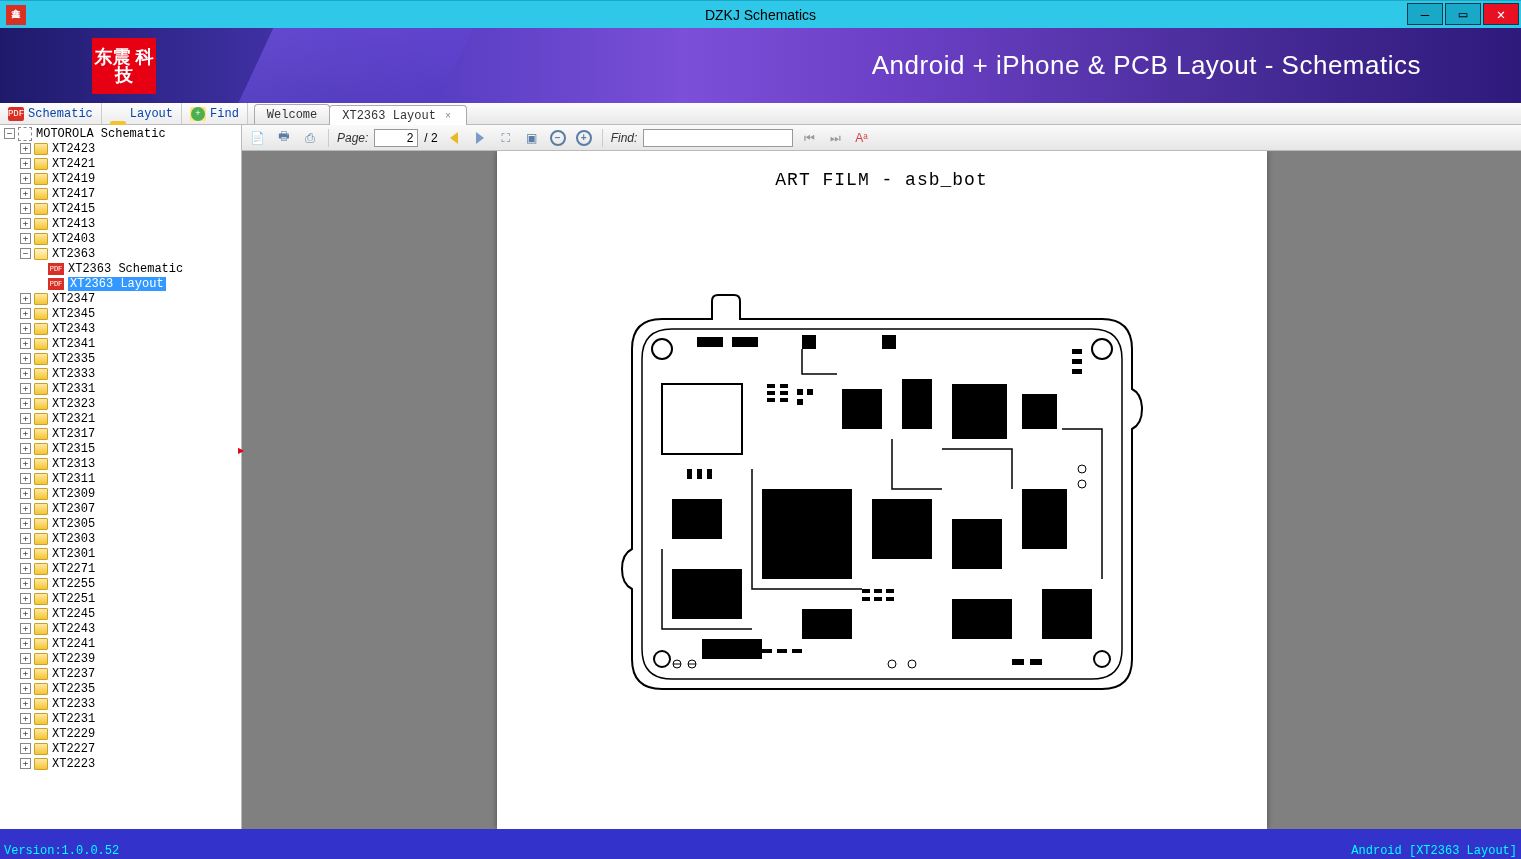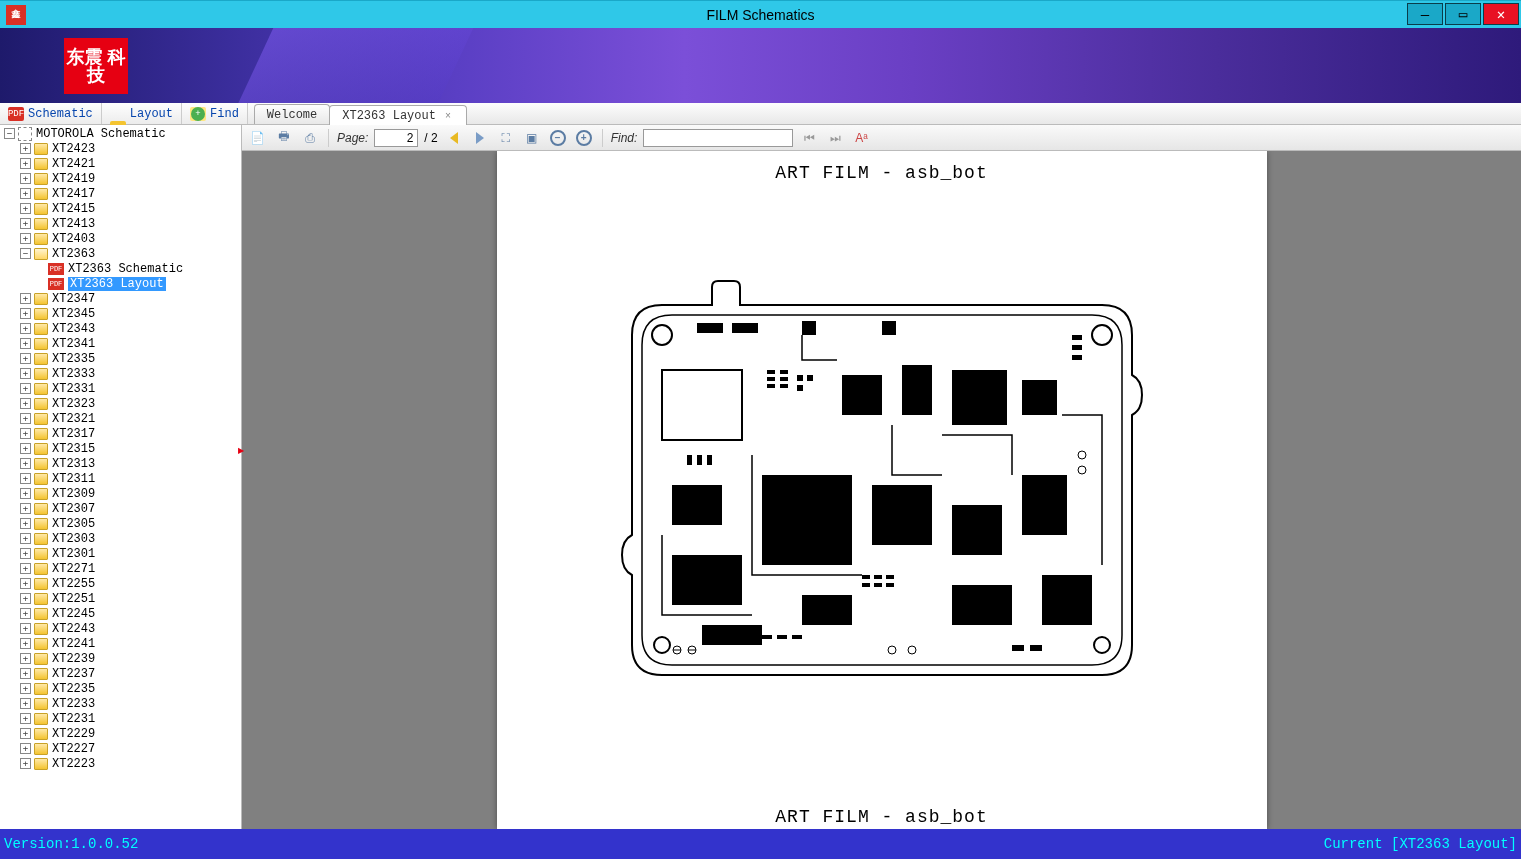--- a/index.html
+++ b/index.html
@@ -76,21 +76,21 @@
   position: absolute;
   left: 250px; top: -20px;
   width: 200px; height: 140px;
   background: linear-gradient(135deg, rgba(138,100,255,0.5), rgba(60,40,180,0.2));
   transform: skewX(-25deg);
 }
 .banner .logo {
   width: 64px;
   height: 56px;
   background: #e60012;
-  margin-left: 64px;
+  margin-left: 92px;
   display: flex;
   align-items: center;
   justify-content: center;
   color: #fff;
   font-size: 18px;
   font-weight: bold;
   text-align: center;
   line-height: 1;
   z-index: 1;
 }
@@ -322,61 +322,62 @@
   width: 770px;
   background: #fff;
   margin: 0;
   box-shadow: 0 0 6px rgba(0,0,0,0.4);
   position: relative;
   font-family: "Courier New", monospace;
 }
 .page .art-title {
   text-align: center;
   font-size: 18px;
-  padding: 12px 0;
+  padding: 19px 0;
   color: #000;
   letter-spacing: 1px;
 }
 .pcb {
   width: 560px;
   height: 430px;
   margin: 80px auto 90px;
   position: relative;
 }
 .pcb svg { width: 100%; height: 100%; }
 
 
 .statusbar {
   height: 18px;
   background: #3333cc;
   color: #00ffff;
   font-family: "SimSun","Courier New",monospace;
-  font-size: 14px;
-  display: flex;
-  align-items: center;
+  font-size: 12px;
+  display: flex;
+  align-items: flex-start;
   padding: 15px 4px;
 }
 .statusbar .right { margin-left: auto; }
 </style>
 </head>
 <body>
 
 <div class="titlebar">
   <div class="app-icon">鑫</div>
-  <div class="title">FILM Schematics</div>
+  <div class="title">DZKJ Schematics</div>
   <div class="window-controls">
     <div class="win-btn">—</div>
     <div class="win-btn">▭</div>
     <div class="win-btn close">✕</div>
   </div>
 </div>
 
 <div class="banner">
   <div class="logo">东震
 科技</div>
+  <div class="tagline">Android + iPhone &amp; PCB Layout - Schematics</div>
 </div>
 
 <div class="navtabs">
   <div class="nt">
     <span class="nt-icon pdf">PDF</span>
     <span>Schematic</span>
   </div>
   <div class="nt">
     <span class="nt-icon pads">PADS</span>
     <span>Layout</span>
@@ -731,14 +732,14 @@
           </svg>
         </div>
         <div class="art-title">ART FILM - asb_bot</div>
       </div>
     </div>
   </div>
 </div>
 
 <div class="statusbar">
   <span>Version:1.0.0.52</span>
-  <span class="right">Current [XT2363 Layout]</span>
+  <span class="right">Android [XT2363 Layout]</span>
 </div>
 
 </body></html>

